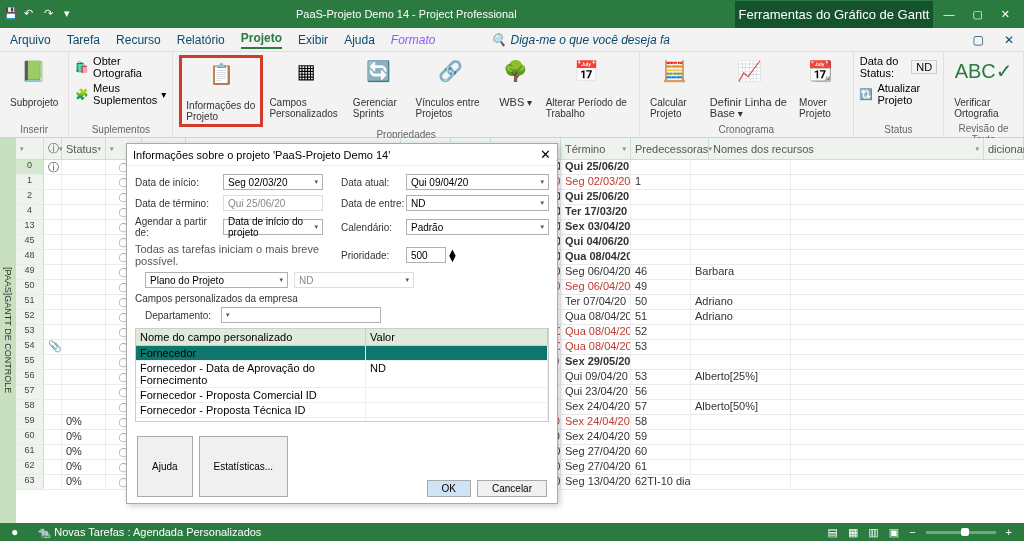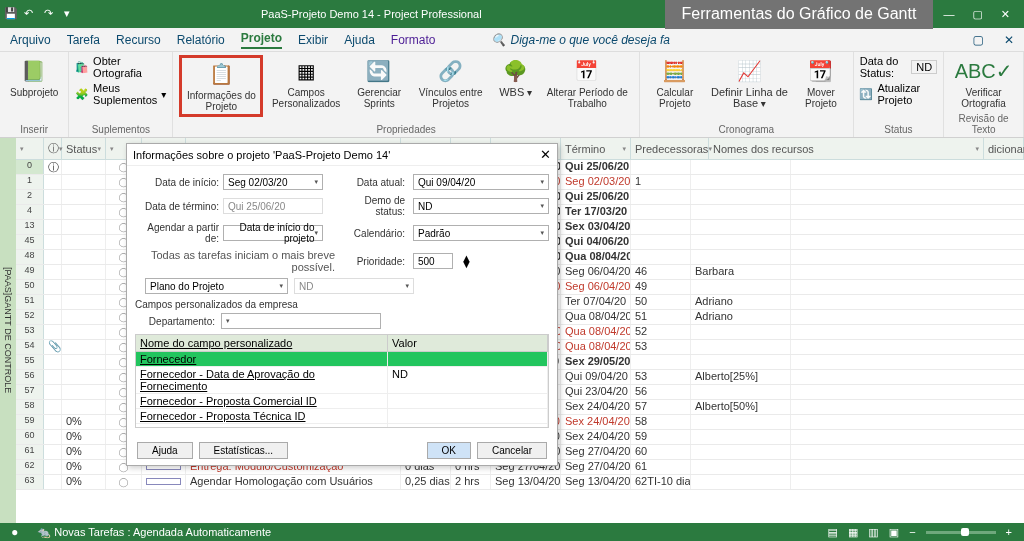--- a/index.html
+++ b/index.html
@@ -3,38 +3,38 @@
 <meta charset="utf-8">
 <style>
 * { margin: 0; padding: 0; box-sizing: border-box; font-family: "Segoe UI", Tahoma, sans-serif; font-size: 11px; }
 body { background: #fff; width: 1024px; height: 541px; overflow: hidden; position: relative; }
 
 
 .titlebar { height: 28px; background: #2b7a3f; color: #fff; display: flex; align-items: center; padding: 0 4px; }
 .titlebar .qat { display: flex; gap: 6px; align-items: center; }
 .titlebar .qat span { width: 14px; height: 14px; display: inline-block; }
 .titlebar .title { flex: 1; text-align: center; font-size: 11px; }
-.titlebar .gantt { background: #737373; padding: 6px 17px; font-size: 16px; }
+.titlebar .gantt { background: #14532d; padding: 6px 4px; font-size: 13px; }
 .titlebar .winbtns { display: flex; gap: 18px; padding: 0 10px; font-size: 13px; }
 
 
 .menubar { height: 24px; display: flex; align-items: center; border-bottom: 1px solid #ddd; background: #f3f3f3; padding-left: 10px; gap: 16px; }
 .menubar span { color: #0c4a6e; cursor: pointer; font-size: 12px; }
 .menubar .active { color: #2b7a3f; font-weight: 600; border-bottom: 2px solid #2b7a3f; padding-bottom: 2px; }
-.menubar .format { color: #4c1d95; }
+.menubar .format { color: #8b5cf6; font-style: italic; }
 .menubar .search { margin-left: 40px; color: #888; display: flex; gap: 4px; align-items: center; font-style: italic; }
 .menubar .rightbtns { margin-left: auto; display: flex; gap: 20px; padding-right: 10px; color: #666; }
 
 
 .ribbon { height: 86px; background: #f3f3f3; border-bottom: 1px solid #d0d0d0; display: flex; position: relative; }
 .ribbon-group { border-right: 1px solid #e0e0e0; display: flex; flex-direction: column; justify-content: space-between; padding: 3px 6px 0; }
 .ribbon-group .label { text-align: center; color: #666; font-size: 10px; padding: 2px 0; }
 .ribbon-btn { display: flex; flex-direction: column; align-items: center; justify-content: flex-start; padding: 2px 4px; cursor: pointer; min-width: 48px; }
 .ribbon-btn .icon { width: 28px; height: 28px; display: flex; align-items: center; justify-content: center; font-size: 20px; }
-.ribbon-btn .lbl { font-size: 10px; text-align: center; line-height: 11px; margin-top: 2px; color: #333; }
+.ribbon-btn .lbl { font-size: 10px; text-align: left; line-height: 11px; margin-top: 12px; color: #333; }
 .ribbon-row { display: flex; align-items: flex-start; gap: 2px; flex: 1; }
 .ribbon-stack { display: flex; flex-direction: column; gap: 3px; }
 .ribbon-stack-item { display: flex; gap: 4px; align-items: center; font-size: 10px; cursor: pointer; }
 .ribbon-highlight { border: 3px solid #d43a2a; }
 
 
 .grid-area { position: absolute; top: 138px; left: 0; right: 0; bottom: 18px; display: flex; }
 .leftbar { width: 16px; background: #c8e0c0; writing-mode: vertical-rl; text-align: center; font-size: 9px; color: #333; display: flex; align-items: center; justify-content: center; padding: 10px 0; }
 .grid { flex: 1; overflow: hidden; position: relative; }
 .grid-header { height: 22px; background: #eef3ee; border-bottom: 1px solid #cdd; display: flex; font-size: 10px; color: #555; }
@@ -57,37 +57,37 @@
 .grid-row .pred { width: 60px; }
 .grid-row .res { width: 100px; }
 .grid-row.highlight .rownum { background: #d4e8d0; }
 .red { color: #c0392b; }
 
 
 .dialog { position: absolute; top: 143px; left: 126px; width: 432px; background: #fff; border: 1px solid #aaa; box-shadow: 2px 2px 6px rgba(0,0,0,0.2); z-index: 10; }
 .dialog-header { height: 22px; background: #fff; border-bottom: 1px solid #eee; display: flex; align-items: center; padding: 0 6px; justify-content: space-between; font-size: 11px; }
 .dialog-header .close { cursor: pointer; font-size: 13px; }
 .dialog-body { padding: 8px; }
-.form-row { display: flex; gap: 6px; margin-bottom: 5px; align-items: center; text-align: right; }
+.form-row { display: flex; gap: 6px; margin-bottom: 5px; align-items: center; }
 .form-row label { width: 84px; font-size: 10px; color: #333; }
 .form-row .field { border: 1px solid #b0b0b0; height: 16px; font-size: 10px; padding: 0 4px; background: #fff; display: flex; align-items: center; justify-content: space-between; }
 .form-row .field.dd::after { content: "▾"; font-size: 7px; color: #555; }
 .form-row .left-col { display: flex; gap: 4px; align-items: center; width: 200px; }
-.form-row .right-col { display: flex; gap: 8px; align-items: center; flex: 1; }
+.form-row .right-col { display: flex; gap: 1px; align-items: center; flex: 1; }
 .dialog .section-label { font-size: 10px; color: #333; margin: 5px 0 3px; }
 .ef-table { border: 1px solid #ccc; font-size: 10px; margin-top: 4px; height: 94px; overflow: hidden; }
 .ef-table .th { background: #dfeada; display: flex; border-bottom: 1px solid #ccc; }
 .ef-table .th div { padding: 2px 4px; border-right: 1px solid #ccc; }
 .ef-table .tr { display: flex; border-bottom: 1px solid #eee; }
 .ef-table .tr div { padding: 1px 4px; border-right: 1px solid #eee; }
-.ef-table .c1 { width: 252px; text-decoration: underline; }
+.ef-table .c1 { width: 230px; }
 .ef-table .c2 { flex: 1; }
 .dialog-footer { display: flex; justify-content: space-between; padding: 6px 10px; }
 .dialog-footer .left { display: flex; gap: 6px; }
-.dialog-footer .right { display: flex; gap: 6px; }
+.dialog-footer .right { display: flex; gap: 6px; margin-top: 44px; }
 .dialog-footer button { border: 1px solid #aaa; background: #f0f0f0; padding: 2px 14px; font-size: 10px; cursor: pointer; }
 .dialog-footer button.ok { background: #cfe3f7; }
 
 
 .statusbar { position: absolute; bottom: 0; left: 0; right: 0; height: 18px; background: #2b7a3f; color: #fff; display: flex; align-items: center; padding: 0 12px; font-size: 10px; gap: 20px; }
 .statusbar .right { margin-left: auto; display: flex; gap: 10px; align-items: center; }
 .statusbar .zoom { width: 70px; height: 3px; background: #6fa87c; position: relative; }
 .statusbar .zoom::before { content: ""; position: absolute; left: 35px; top: -3px; width: 8px; height: 8px; background: #fff; border-radius: 2px; }
 .col-rownum { width: 28px; }
 </style>
@@ -579,21 +579,21 @@
         <label style="width:64px">Data atual:</label>
         <div class="field dd" style="flex:1">Qui 09/04/20</div>
       </div>
     </div>
     <div class="form-row">
       <div class="left-col">
         <label>Data de término:</label>
         <div class="field" style="width:100px;color:#888;border-color:#ddd">Qui 25/06/20</div>
       </div>
       <div class="right-col">
-        <label style="width:64px">Demo de status:</label>
+        <label style="width:64px">Data de entre:</label>
         <div class="field dd" style="flex:1">ND</div>
       </div>
     </div>
     <div class="form-row">
       <div class="left-col">
         <label>Agendar a partir de:</label>
         <div class="field dd" style="width:100px">Data de início do projeto</div>
       </div>
       <div class="right-col">
         <label style="width:64px">Calendário:</label>
@@ -621,21 +621,21 @@
     <div class="form-row">
       <label style="width:70px;margin-left:10px">Departamento:</label>
       <div class="field dd" style="width:160px"></div>
     </div>
     <div class="ef-table">
       <div class="th">
         <div class="c1">Nome do campo personalizado</div>
         <div class="c2">Valor</div>
       </div>
       <div id="ef-body">
-          <div class="tr" style="background: #22c55e;">
+          <div class="tr" style="background: #0f766e;">
             <div class="c1">Fornecedor</div>
             <div class="c2"></div>
           </div>
           <div class="tr">
             <div class="c1">Fornecedor - Data de Aprovação do Fornecimento</div>
             <div class="c2">ND</div>
           </div>
           <div class="tr">
             <div class="c1">Fornecedor - Proposta Comercial ID</div>
             <div class="c2"></div>
@@ -658,21 +658,21 @@
     </div>
     <div class="right">
       <button class="ok">OK</button>
       <button>Cancelar</button>
     </div>
   </div>
 </div>
 
 <div class="statusbar">
   <span>⏺</span>
-  <span>🐀 <span>Novas Tarefas : Agendada Automaticamente</span></span>
+  <span>🐀 <span>Novas Tarefas : Agendada Personalizados</span></span>
   <div class="right">
     <span>▤</span>
     <span>▦</span>
     <span>▥</span>
     <span>▣</span>
     <span>−</span>
     <div class="zoom"></div>
     <span>+</span>
   </div>
 </div>

